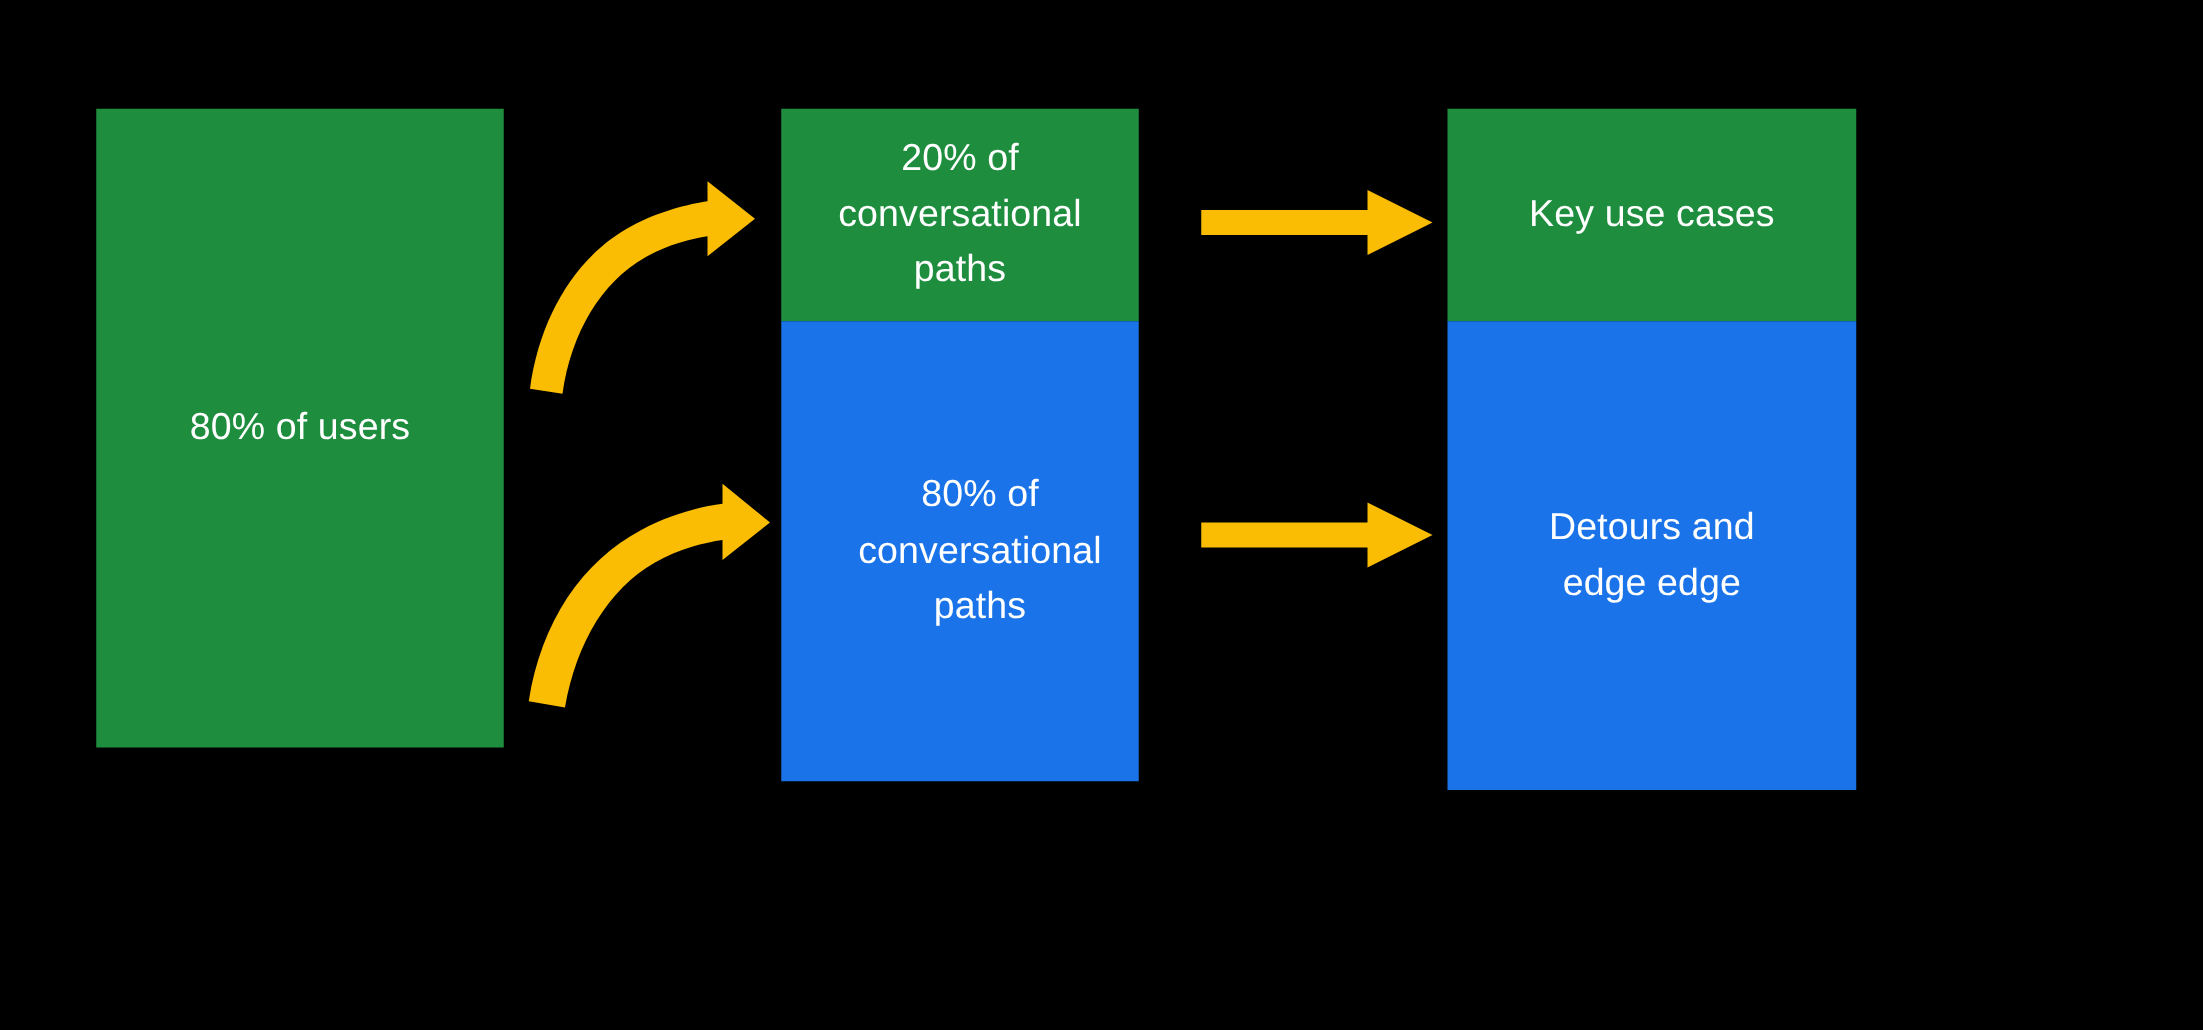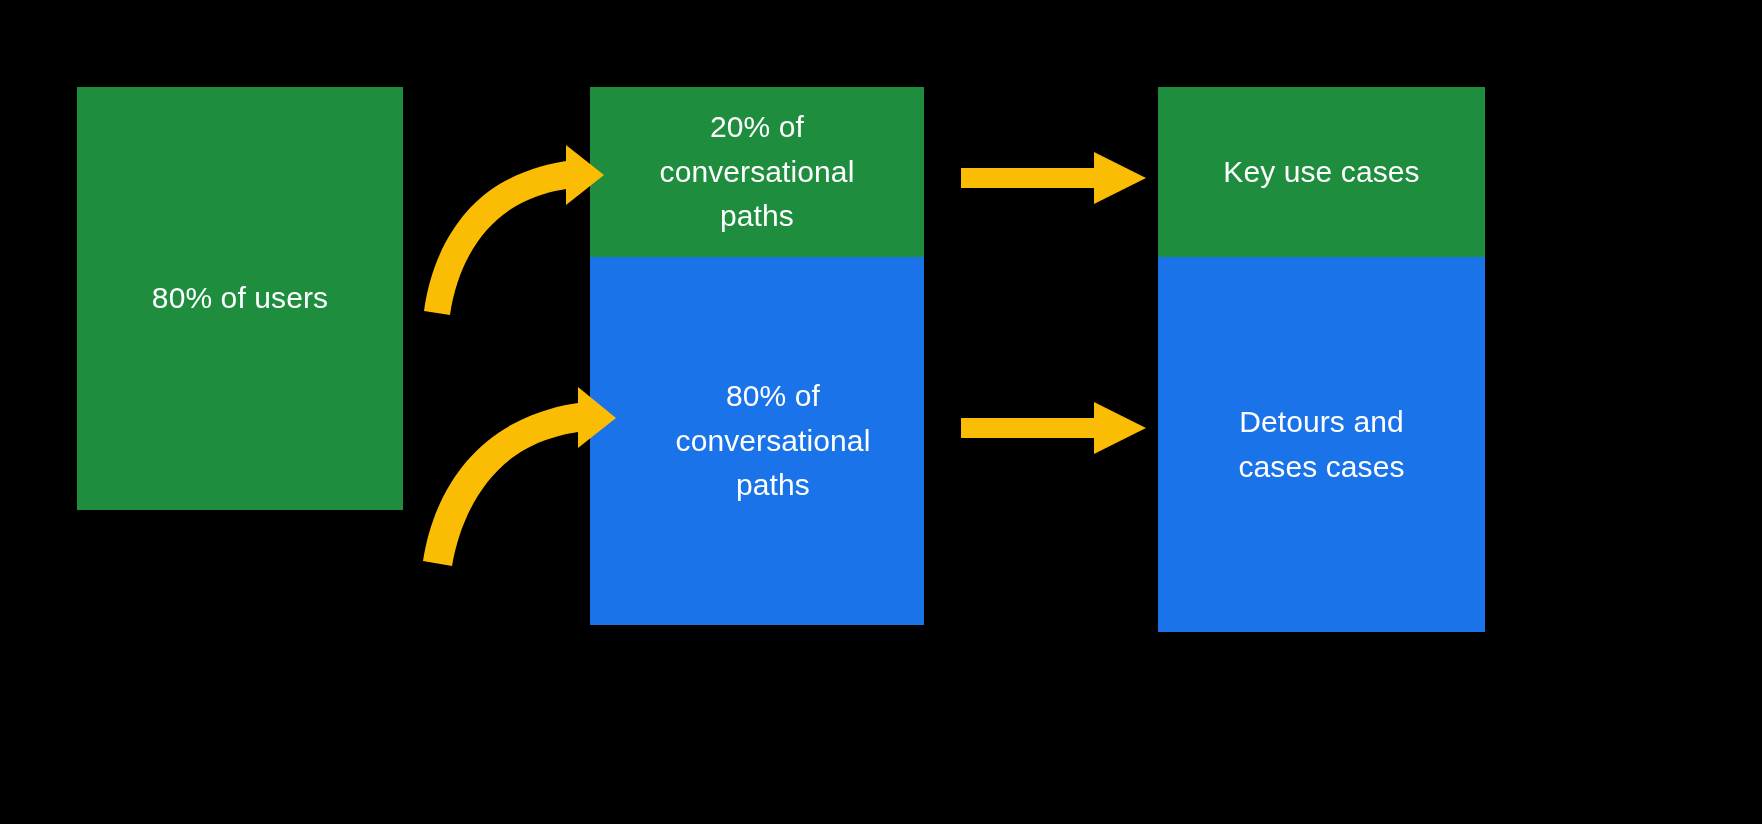--- a/index.html
+++ b/index.html
@@ -38,25 +38,25 @@
     font-weight: 400;
     text-align: center;
     letter-spacing: 0.1px;
     padding: 0 10px;
     white-space: pre-line;
   }
   .seg-label.single { white-space: nowrap; }
 
   
   #col-users { left: 77px; top: 87px; width: 326px; height: 538px; }
-  #col-users .seg-a { height: 423px; }
+  #col-users .seg-a { height: 511px; }
   #col-users .seg-b { height: 115px; }
 
   
-  #col-paths { left: 590px; top: 87px; width: 334px; height: 538px; border-radius: 19px; }
+  #col-paths { left: 625px; top: 87px; width: 286px; height: 538px; border-radius: 19px; }
   #col-paths .seg-a { height: 170px; }
   #col-paths .seg-b { height: 368px; padding-left: 32px; }
 
   
   #col-cases { left: 1158px; top: 87px; width: 327px; height: 610px; }
   #col-cases .seg-a { height: 170px; }
   #col-cases .seg-b { height: 375px; }
 
   .arrow-layer {
     position: absolute;
@@ -90,21 +90,21 @@
 paths</span>
     </div>
   </div>
 
   <div class="column" id="col-cases">
     <div class="segment seg-green seg-a">
       <span class="seg-label single">Key use cases</span>
     </div>
     <div class="segment seg-blue seg-b">
       <span class="seg-label">Detours and
-cases cases</span>
+edge edge</span>
     </div>
   </div>
 
   <div class="arrow-layer">
     <svg width="1762" height="824" viewBox="0 0 1762 824" xmlns="http://www.w3.org/2000/svg">
 
       <g>
         <path d="M 424 311
                  C 432 252, 462 204, 505 181
                  C 527 169, 552 163, 566 161

